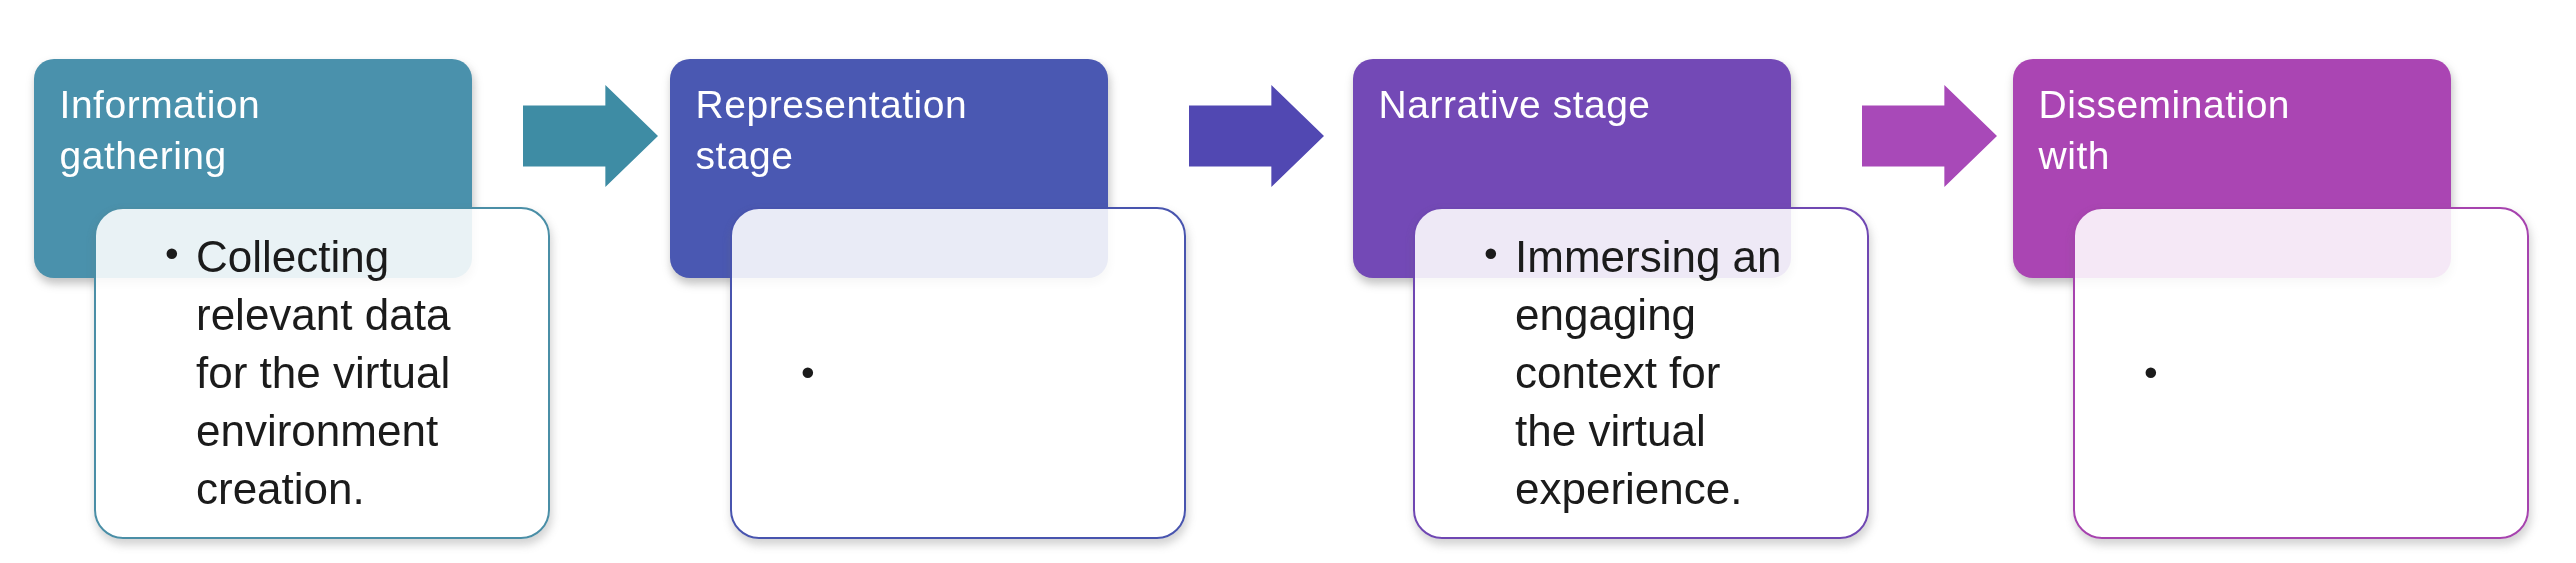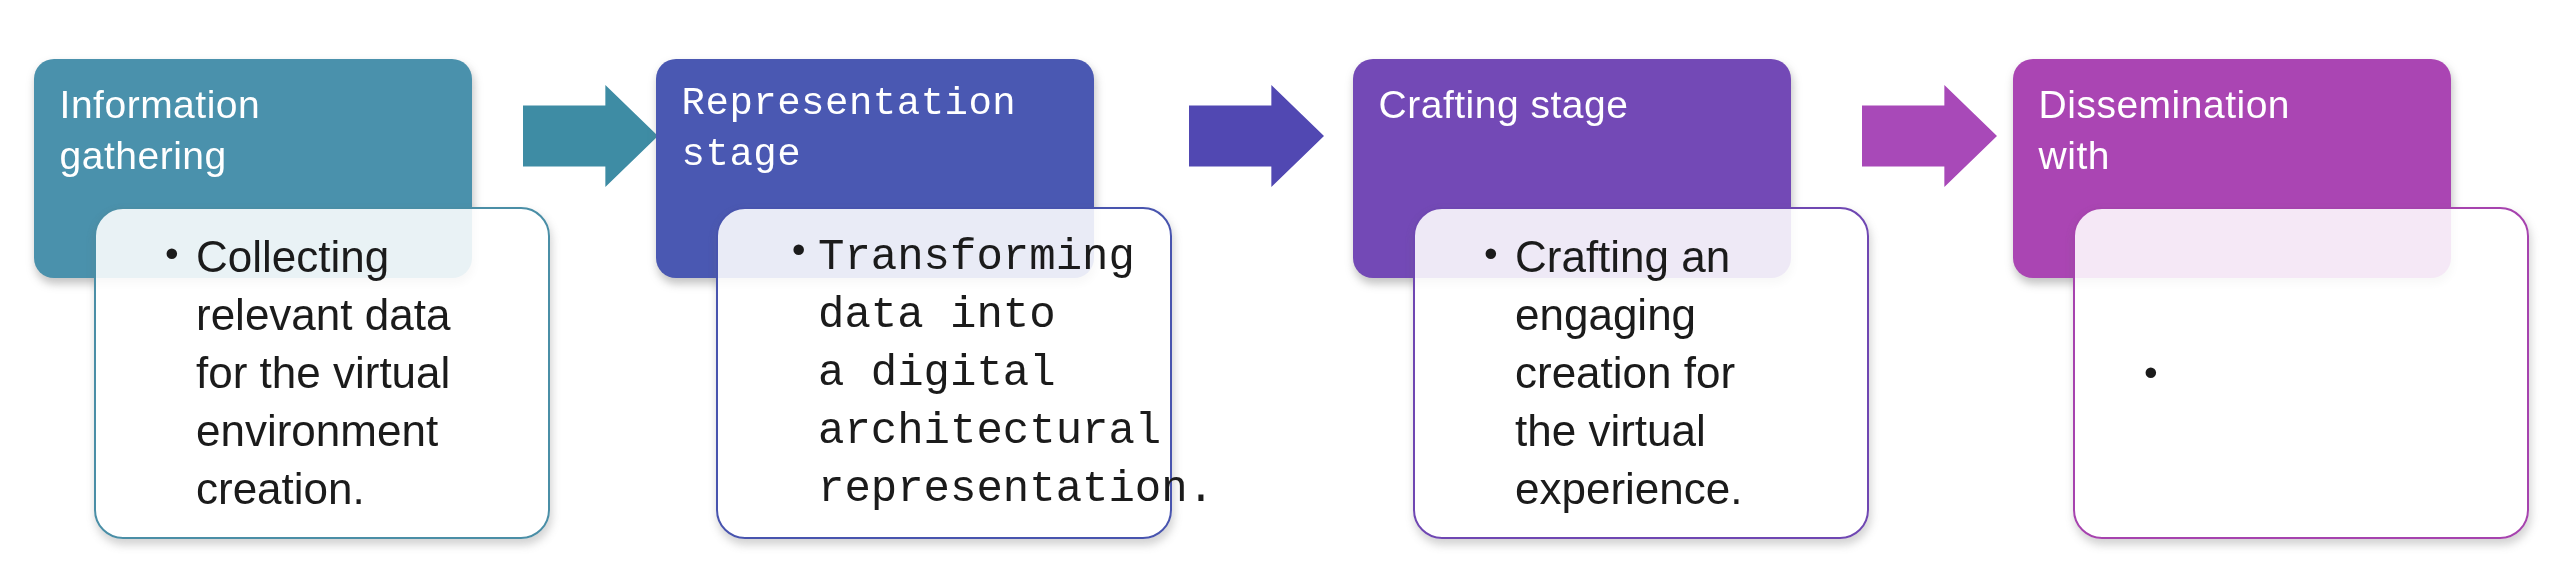--- a/index.html
+++ b/index.html
@@ -10,21 +10,21 @@
   }
   .canvas {
     position: relative;
     width: 2576px;
     height: 563px;
     background: #ffffff;
     overflow: hidden;
   }
   .stage { position: absolute; top: 0; width: 660px; height: 563px; }
   .stage1 { left: 34px; }
-  .stage2 { left: 656px; font-family: Liberation Mono, monospace; }
+  .stage2 { left: 670px; }
   .stage3 { left: 1353px; }
   .stage4 { left: 2013px; }
 
   .stage-header {
     position: absolute;
     left: 0;
     top: 59px;
     width: 438px;
     height: 219px;
     background: var(--hdr, #888888);
@@ -104,35 +104,34 @@
   <div class="flow-arrow arrow1" style="background: rgb(62, 140, 164);"></div>
 
   <div class="stage stage2" style="--hdr: #4a58b2; --brd: #4854ae;">
     <div class="stage-header">
       <div class="stage-title">Representation
 stage</div>
     </div>
     <div class="stage-card">
       <div class="bullet-row">
         <span class="bullet-marker">•</span>
-        <span class="stage-description">Transforming data into a digital architectural representation.</span>
       </div>
     </div>
   </div>
 
   <div class="flow-arrow arrow2" style="background: rgb(81, 72, 178);"></div>
 
   <div class="stage stage3" style="--hdr: #7349b6; --brd: #6f47b2;">
     <div class="stage-header">
-      <div class="stage-title">Crafting stage</div>
+      <div class="stage-title">Narrative stage</div>
     </div>
     <div class="stage-card">
       <div class="bullet-row">
         <span class="bullet-marker">•</span>
-        <span class="stage-description">Crafting an engaging creation for the virtual experience.</span>
+        <span class="stage-description">Immersing an engaging context for the virtual experience.</span>
       </div>
     </div>
   </div>
 
   <div class="flow-arrow arrow3" style="background: rgb(168, 73, 184);"></div>
 
   <div class="stage stage4" style="--hdr: #aa45b3; --brd: #a643ae;">
     <div class="stage-header">
       <div class="stage-title">Dissemination
 with</div>

